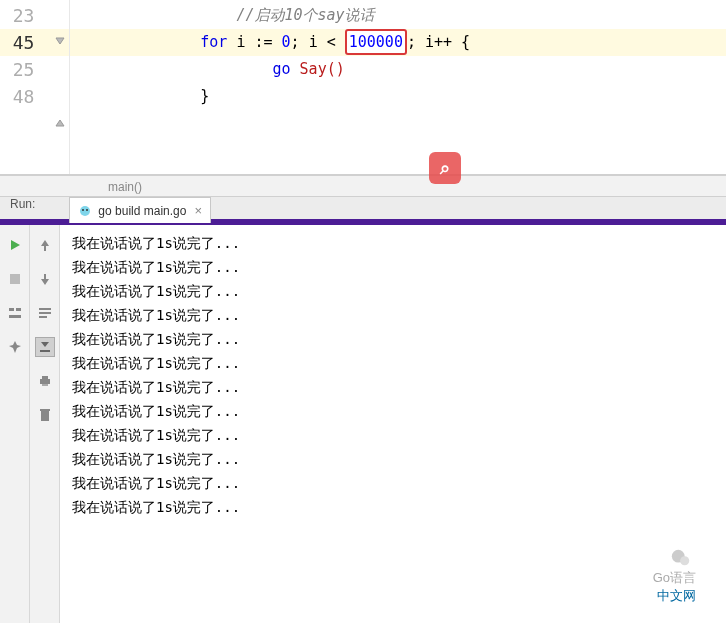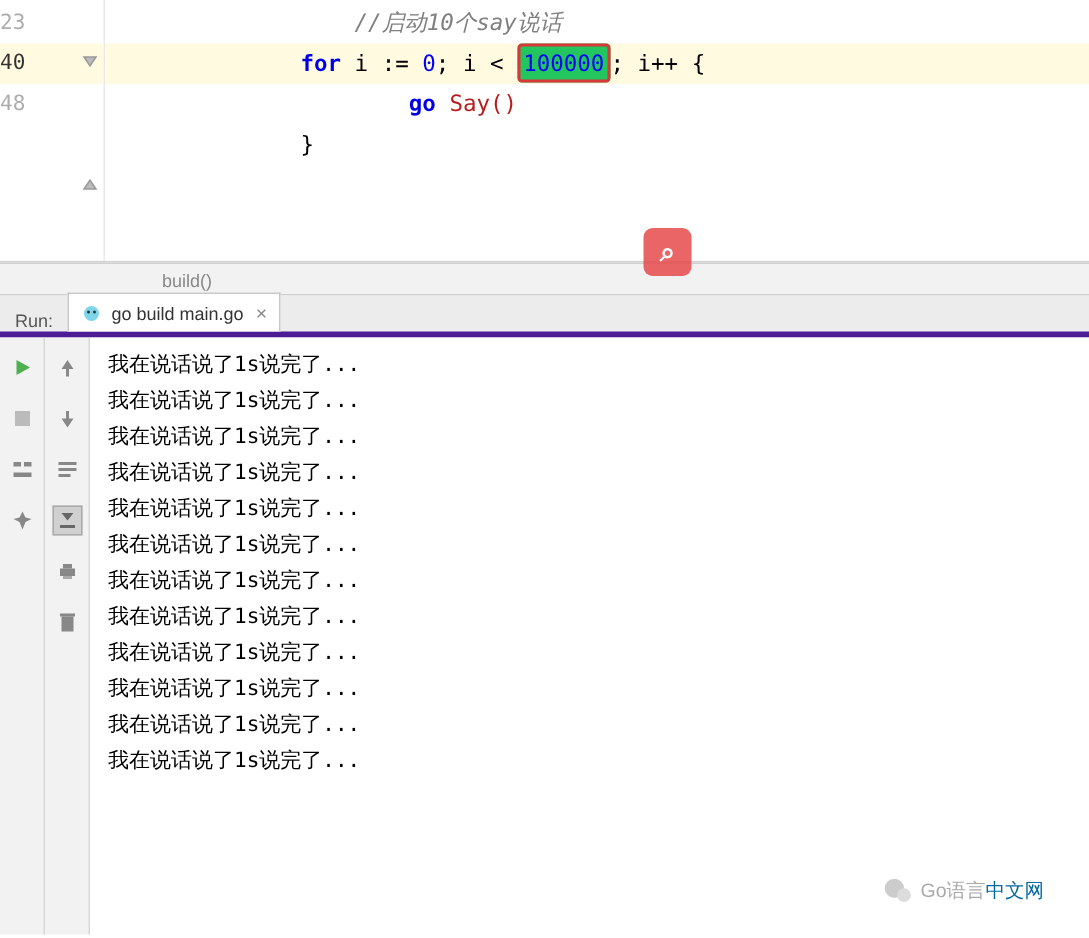--- a/index.html
+++ b/index.html
@@ -1,83 +1,84 @@
 <!DOCTYPE html>
 <html><head>
   <meta charset="utf-8">
   <style>
     * { margin: 0; padding: 0; box-sizing: border-box; }
     body { font-family: "Segoe UI", Arial, sans-serif; font-size: 13px; background: #fff; width: 726px; height: 625px; overflow: hidden; position: relative; }
     
     .editor-area { display: flex; height: 175px; border-bottom: 1px solid #d0d0d0; }
     .gutter { width: 70px; background: #fff; padding-top: 2px; border-right: 1px solid #e8e8e8; position: relative; }
-    .line-num { height: 27px; line-height: 27px; text-align: left; padding-right: 22px; color: #adadad; font-family: Consolas, monospace; font-size: 14px; }
+    .line-num { height: 27px; line-height: 27px; text-align: center; padding-right: 22px; color: #adadad; font-family: Consolas, monospace; font-size: 18px; }
     .line-num.current { color: #333; background: #fffae0; }
     .fold-icon { position: absolute; right: 3px; top: 35px; width: 12px; height: 12px; }
     .fold-icon2 { position: absolute; right: 3px; top: 117px; width: 12px; height: 12px; }
     
     .code-area { flex: 1; font-family: Consolas, monospace; font-size: 15px; padding-top: 2px; position: relative; }
     .code-line { height: 27px; line-height: 27px; padding-left: 58px; white-space: pre; }
     .code-line.highlighted { background: #fffae0; }
     .comment { color: #808080; font-style: italic; margin-top: 28px; }
-    .keyword { color: #0000e6; font-weight: bold; }
+    .keyword { color: #0000e6; font-weight: normal; }
     .number { color: #0000ff; }
     .func-name { color: #b91c1c; }
-    .boxed { border: 2px solid #d93838; border-radius: 3px; padding: 2px 2px; color: #0000ff; background: #22c55e; }
+    .boxed { border: 2px solid #d93838; border-radius: 3px; padding: 2px 2px; color: #0000ff; background: #ffffff; }
     .brace { color: #000; }
     .cutoff-line { height: 20px; line-height: 20px; padding-left: 95px; color: #808080; font-style: italic; overflow: hidden; }
     
     .breadcrumb-bar { height: 22px; background: #f2f2f2; border-top: 1px solid #d0d0d0; border-bottom: 1px solid #d0d0d0; padding-left: 108px; line-height: 22px; color: #888; font-size: 12px; }
     
-    .run-header { display: flex; align-items: flex-end; height: 28px; background: #ececec; border-bottom: 4px solid #4c1d95; }
+    .run-header { display: flex; align-items: flex-start; height: 28px; background: #ececec; border-bottom: 6px solid #4c1d95; gap: 24px; }
     .run-label { padding: 0 10px; color: #555; font-size: 12px; }
     .tab { display: flex; align-items: center; background: #ffffff; height: 26px; padding: 0 8px; border: 1px solid #c8c8c8; border-bottom: none; font-size: 12px; color: #333; }
     .tab-icon { width: 14px; height: 14px; margin-right: 6px; }
     .tab-close { margin-left: 8px; color: #888; font-size: 13px; cursor: pointer; }
     
     .run-body { display: flex; height: 398px; justify-content: center; }
     .toolbar-col { width: 30px; background: #f2f2f2; border-right: 1px solid #d8d8d8; display: flex; flex-direction: column; align-items: center; padding-top: 10px; gap: 14px; }
     .toolbar-col.secondary { width: 30px; }
     .tool-btn { width: 20px; height: 20px; display: flex; align-items: center; justify-content: center; cursor: pointer; }
     .tool-btn.active { background: #d0d0d0; border: 1px solid #aaa; }
     
     .console { flex: 1; background: #fff; padding: 6px 12px; font-family: Consolas, SimSun, monospace; font-size: 14px; line-height: 24px; color: #000; overflow: hidden; }
     .console-line { white-space: pre; }
     
     .watermark-box { position: absolute; right: 265px; top: 152px; width: 32px; height: 32px; background: #e74c4c; border-radius: 6px; opacity: 0.85; display: flex; align-items: center; justify-content: center; }
     .watermark-q { color: #fff; font-size: 18px; font-weight: bold; }
     
-    .footer-wm { position: absolute; right: 30px; bottom: 20px; display: flex; align-items: center; color: #aaa; font-size: 13px; }
+    .footer-wm { position: absolute; right: 30px; bottom: 20px; display: flex; align-items: flex-end; color: #aaa; font-size: 13px; flex-direction: column; }
     .wechat-icon { width: 22px; height: 22px; margin-right: 4px; }
     .footer-red { color: #0369a1; }
   </style>
 </head>
 <body>
 
 <div class="editor-area">
   <div class="gutter">
     <div class="line-num">23</div>
-    <div class="line-num current">40</div>
+    <div class="line-num current">45</div>
+    <div class="line-num">25</div>
     <div class="line-num">48</div>
     <svg class="fold-icon" viewBox="0 0 12 12">
         <path d="M2 3 L6 3 L10 3 L6 9 Z" fill="#bbb" stroke="#999"></path>
       </svg>
     <svg class="fold-icon2" viewBox="0 0 12 12">
         <path d="M2 9 L10 9 L6 3 Z" fill="#bbb" stroke="#999"></path>
       </svg>
   </div>
   <div class="code-area">
     <div class="code-line"><span class="comment"><span>            </span><span>//启动10个say说话</span></span></div>
     <div class="code-line highlighted"><span>        </span><span class="keyword">for</span> <span>i</span> <span>:=</span> <span class="number">0</span>; <span>i &lt;</span> <span class="boxed">100000</span><span class="brace">; i++ {</span></div>
     <div class="code-line"><span>                </span><span class="keyword">go</span> <span class="func-name">Say()</span></div>
     <div class="code-line"><span>        </span><span class="brace">}</span></div>
   </div>
 </div>
 
-<div class="breadcrumb-bar"><span>build()</span></div>
+<div class="breadcrumb-bar"><span>main()</span></div>
 
 <div class="run-header">
   <span class="run-label">Run:</span>
   <div class="tab">
     <svg class="tab-icon" viewBox="0 0 14 14">
         <circle cx="7" cy="7" r="5" fill="#7fd5ea"></circle>
         <circle cx="5" cy="6" r="1" fill="#333"></circle>
         <circle cx="9" cy="6" r="1" fill="#333"></circle>
       </svg>
     <span>go build main.go</span>

